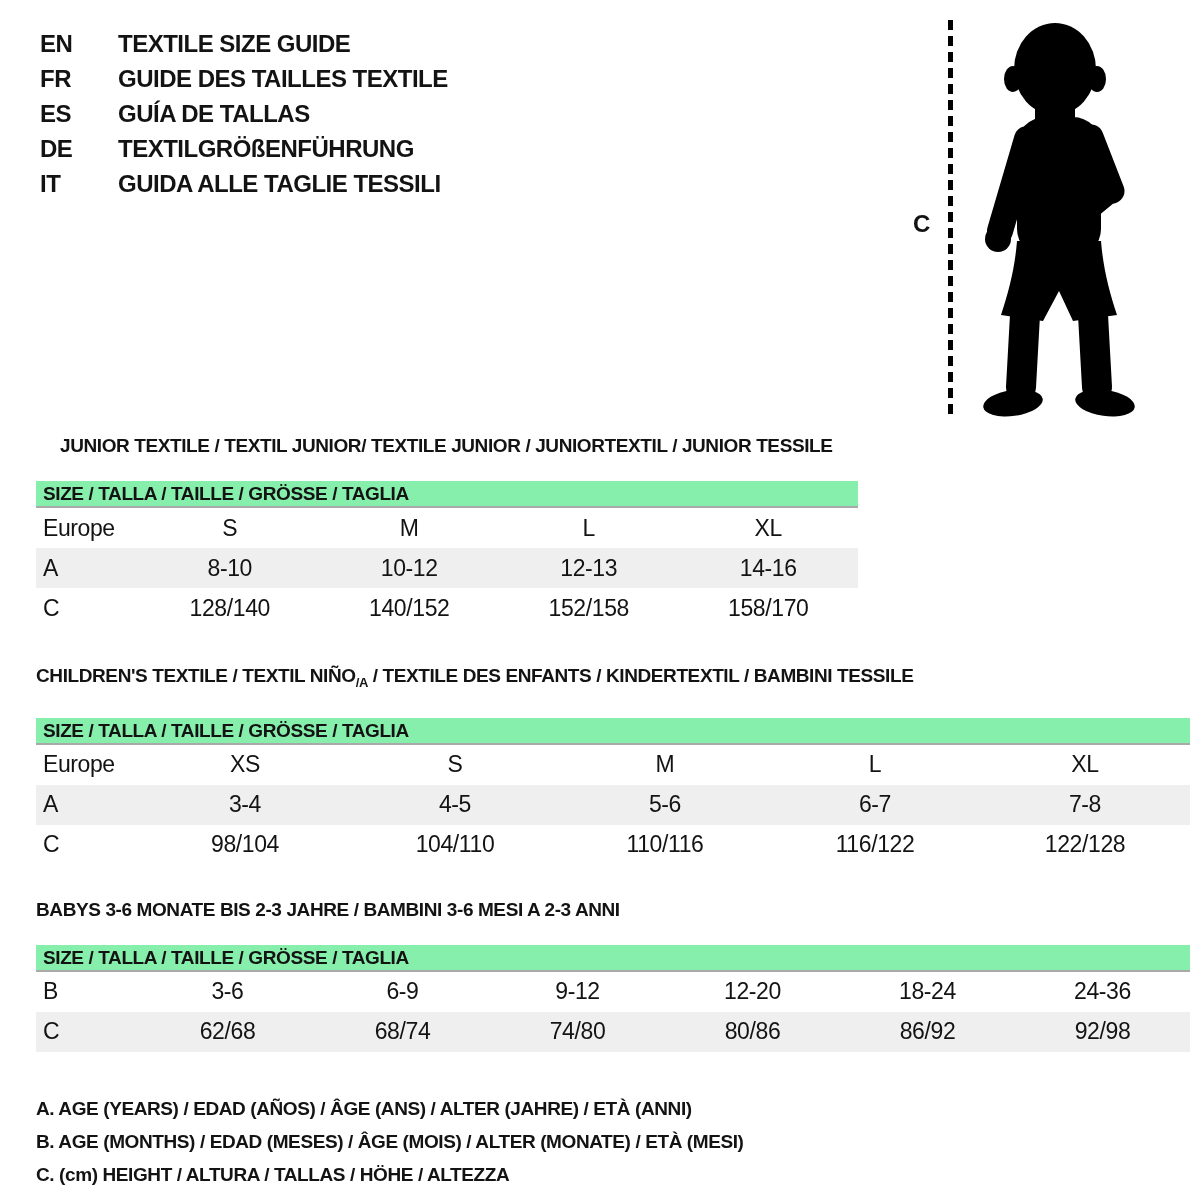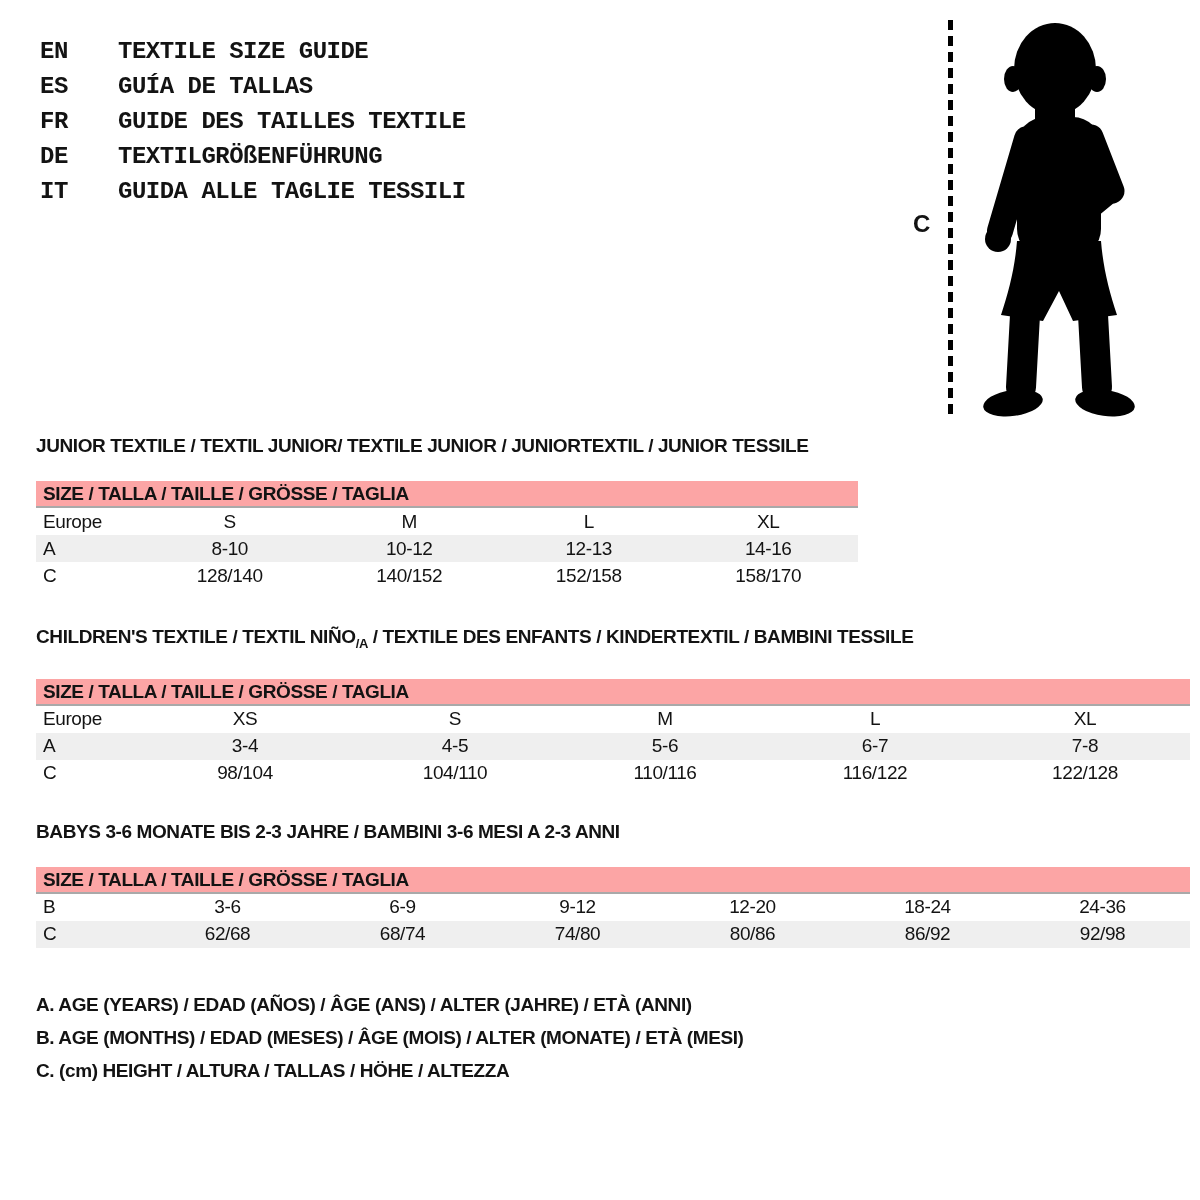--- a/index.html
+++ b/index.html
@@ -5,21 +5,21 @@
   * { box-sizing: border-box; margin: 0; padding: 0; }
   html, body { width: 1200px; height: 1200px; background: #ffffff; overflow: hidden; }
   body {
     font-family: "Liberation Sans", sans-serif;
     color: #131313;
     position: relative;
   }
 
   
   .lang-block { padding: 30px 0 0 40px; }
-  .lang-row { display: flex; height: 35px; align-items: flex-end; font-family: Liberation Mono, monospace; }
+  .lang-row { display: flex; height: 35px; align-items: flex-start; }
   .lang-code, .lang-title {
     font-weight: bold; font-size: 24px; letter-spacing: -0.5px; white-space: nowrap;
   }
   .lang-code { width: 78px; }
 
   
   .figure { position: absolute; top: 15px; left: 905px; width: 250px; height: 410px; }
   .dash-line {
     position: absolute; left: 43px; top: 5px; width: 5px; height: 398px;
     background: repeating-linear-gradient(to bottom, #000 0 10px, transparent 10px 16px);
@@ -30,38 +30,38 @@
   }
   .silhouette { position: absolute; left: 62px; top: 3px; width: 180px; height: 402px; }
 
   
   .content { padding-left: 36px; }
   h2.section-title {
     font-size: 19px; font-weight: bold; letter-spacing: -0.4px;
     line-height: 21px; white-space: nowrap;
   }
   .sub-a { font-size: 13px; vertical-align: sub; }
-  #junior-title { margin-top: 230px; }
+  #junior-title { margin-top: 230px; margin-left: 24px; }
   #children-title { margin-top: 37px; }
   #babies-title { margin-top: 34px; }
 
   .size-bar {
     margin-top: 25px;
-    background: #fca5a5;
+    background: #86efac;
     border-bottom: 2px solid #a9a9a9;
     height: 27px; line-height: 25px;
     padding-left: 7px;
     font-weight: bold; font-size: 19px; letter-spacing: -0.4px;
   }
   table { border-collapse: collapse; table-layout: fixed; }
   .w-junior { width: 822px; }
   .w-full { width: 1154px; }
   td {
-    height: 27px; text-align: center;
-    font-size: 19px; letter-spacing: -0.4px;
+    height: 40px; text-align: center;
+    font-size: 23px; letter-spacing: -0.4px;
     white-space: nowrap;
   }
   td.lbl { text-align: left; padding-left: 7px; }
   tr.alt td { background: #efefef; }
   col.c-label { width: 104px; }
 
   
   .legend { margin-top: 40px; }
   .legend-line {
     font-weight: bold; font-size: 19px; letter-spacing: -0.4px;
@@ -70,26 +70,26 @@
 </style>
 </head>
 <body>
 
 <div class="lang-block">
   <div class="lang-row">
     <span class="lang-code">EN</span>
     <span class="lang-title">TEXTILE SIZE GUIDE</span>
   </div>
   <div class="lang-row">
+    <span class="lang-code">FR</span>
+    <span class="lang-title">GUIDE DES TAILLES TEXTILE</span>
+  </div>
+  <div class="lang-row">
     <span class="lang-code">ES</span>
     <span class="lang-title">GUÍA DE TALLAS</span>
-  </div>
-  <div class="lang-row">
-    <span class="lang-code">FR</span>
-    <span class="lang-title">GUIDE DES TAILLES TEXTILE</span>
   </div>
   <div class="lang-row">
     <span class="lang-code">DE</span>
     <span class="lang-title">TEXTILGRÖßENFÜHRUNG</span>
   </div>
   <div class="lang-row">
     <span class="lang-code">IT</span>
     <span class="lang-title">GUIDA ALLE TAGLIE TESSILI</span>
   </div>
 </div>

